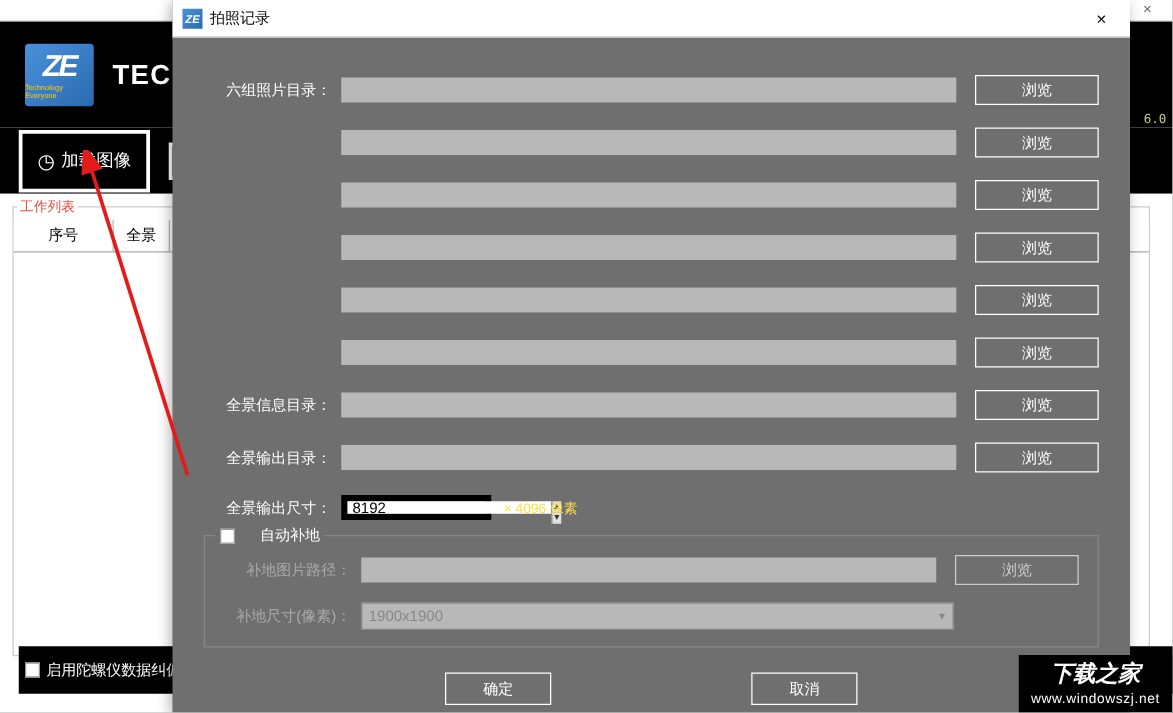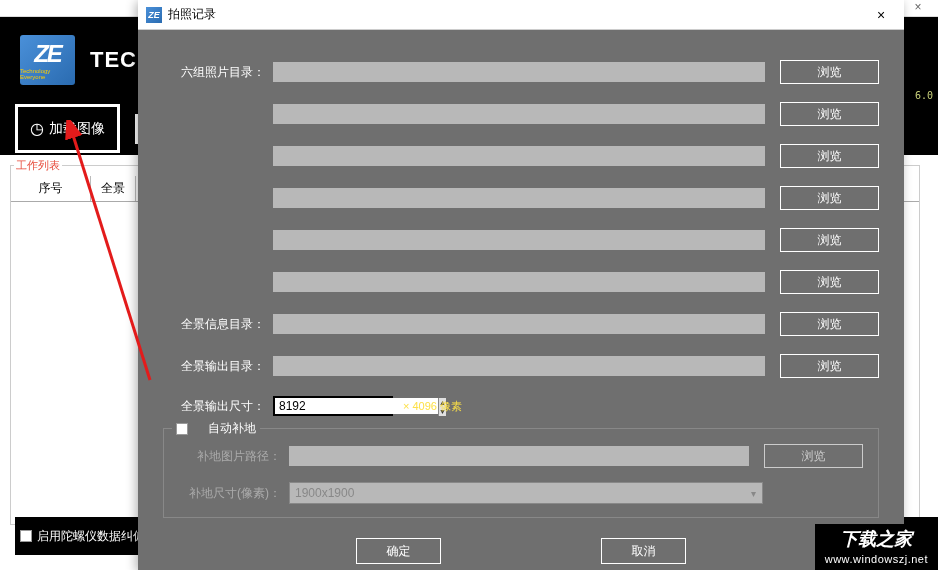--- a/index.html
+++ b/index.html
@@ -39,21 +39,21 @@
 .dlg-close { width: 30px; text-align: center; font-size: 14px; cursor: default; }
 
 .dlg-body { padding: 30px 25px 10px 25px; }
 .row { display: flex; align-items: center; margin-bottom: 18px; }
 .lbl { width: 110px; text-align: right; color: #fff; font-size: 12px; padding-right: 8px; }
 .lbl-dim { color: #aaa; }
 .txt { flex: 1; height: 20px; background: #b8b8b8; border: none; margin-right: 15px; }
 .browse { width: 99px; height: 24px; background: #6f6f6f; border: 1px solid #fff; color: #fff; font-size: 12px; cursor: default; display:flex; align-items:center; justify-content:center;}
 .browse-dim { color: #ccc; border-color: #ccc;}
 
-.spin { width: 120px; height: 20px; background: #fff; border: 2px solid #000000; display: flex; }
+.spin { width: 120px; height: 20px; background: #fff; border: 5px solid #000000; display: flex; }
 .spin input { flex:1; border:none; outline:none; font-size:12px; padding:0 4px;}
 .spin-btns { width: 16px; display: flex; flex-direction: column; }
 .spin-btns div { flex:1; background:#e0e0e0; border-left:1px solid #888; font-size:7px; text-align:center; line-height:9px; color:#333;}
 .size-text { color: #fde047; font-size: 11px; margin-left: 10px; }
 
 .group-box { border: 1px groove #888; padding: 15px 15px 5px 15px; margin-top: 5px; position: relative; }
 .group-title { position: absolute; top: -9px; left: 8px; background: #6f6f6f; padding: 0 4px; color: #fff; font-size: 12px; display:flex; align-items:center; gap:20px;}
 .group-title .chk { background:#fff; }
 
 .select { flex: 1; height: 22px; background: #b8b8b8; border: 1px solid #888; display: flex; align-items: center; padding: 0 5px; font-size: 12px; color: #888; margin-right:15px; position:relative;}

